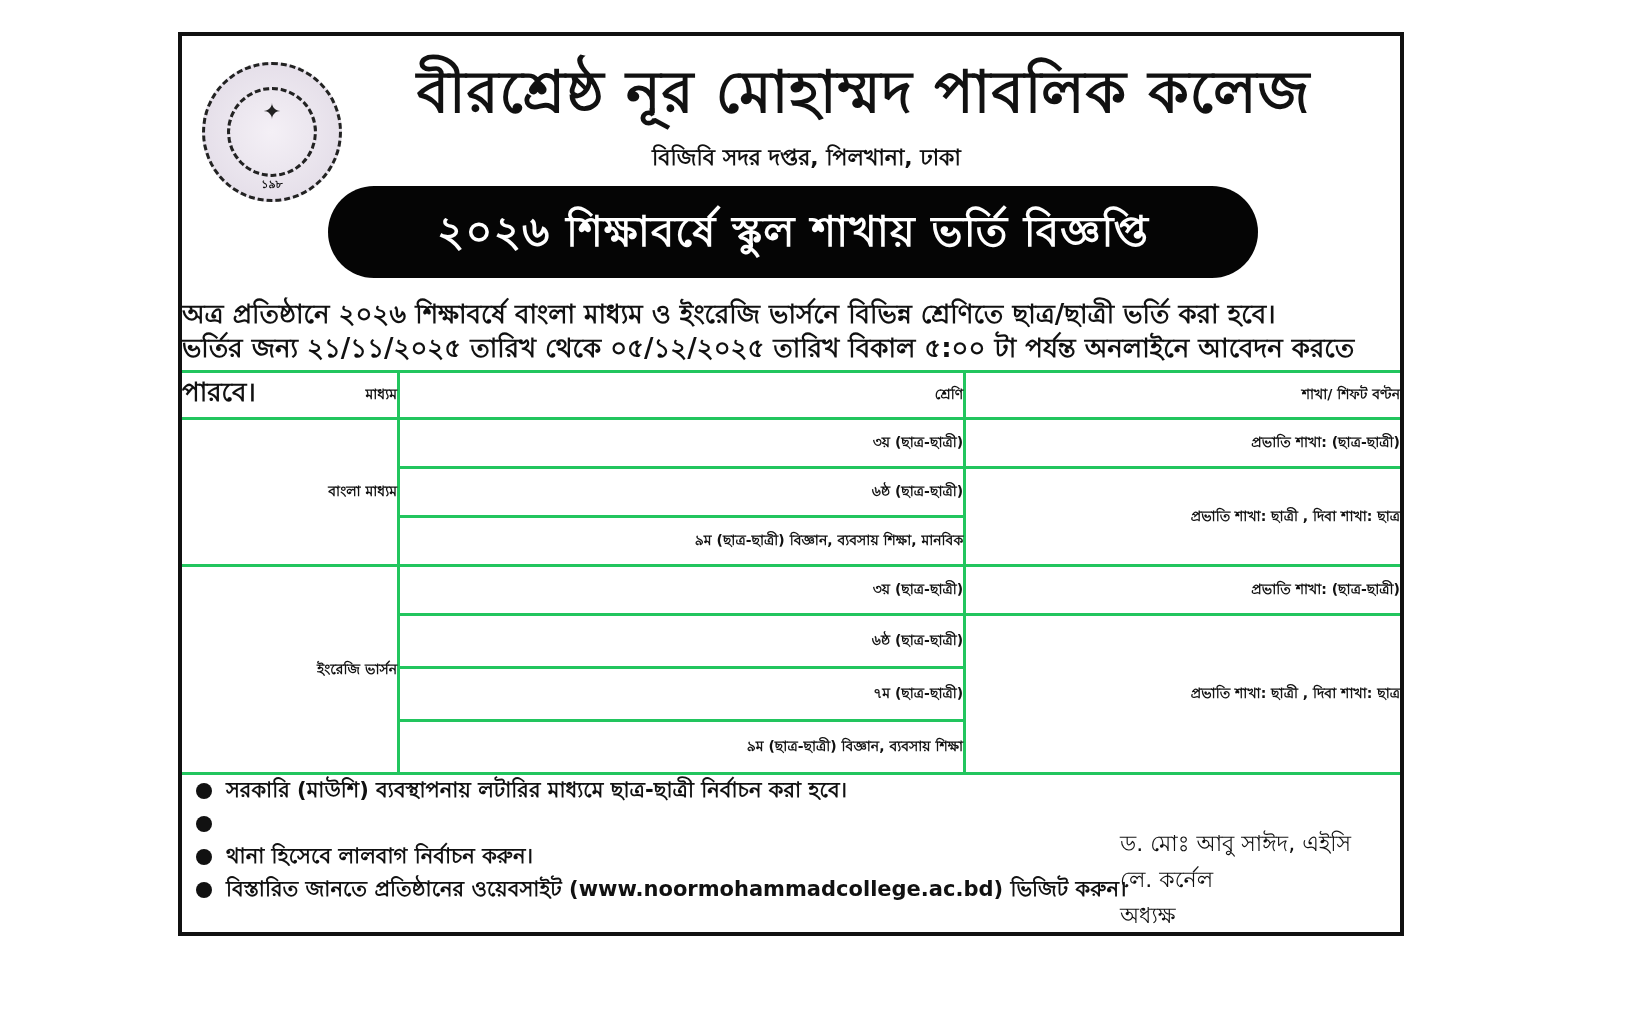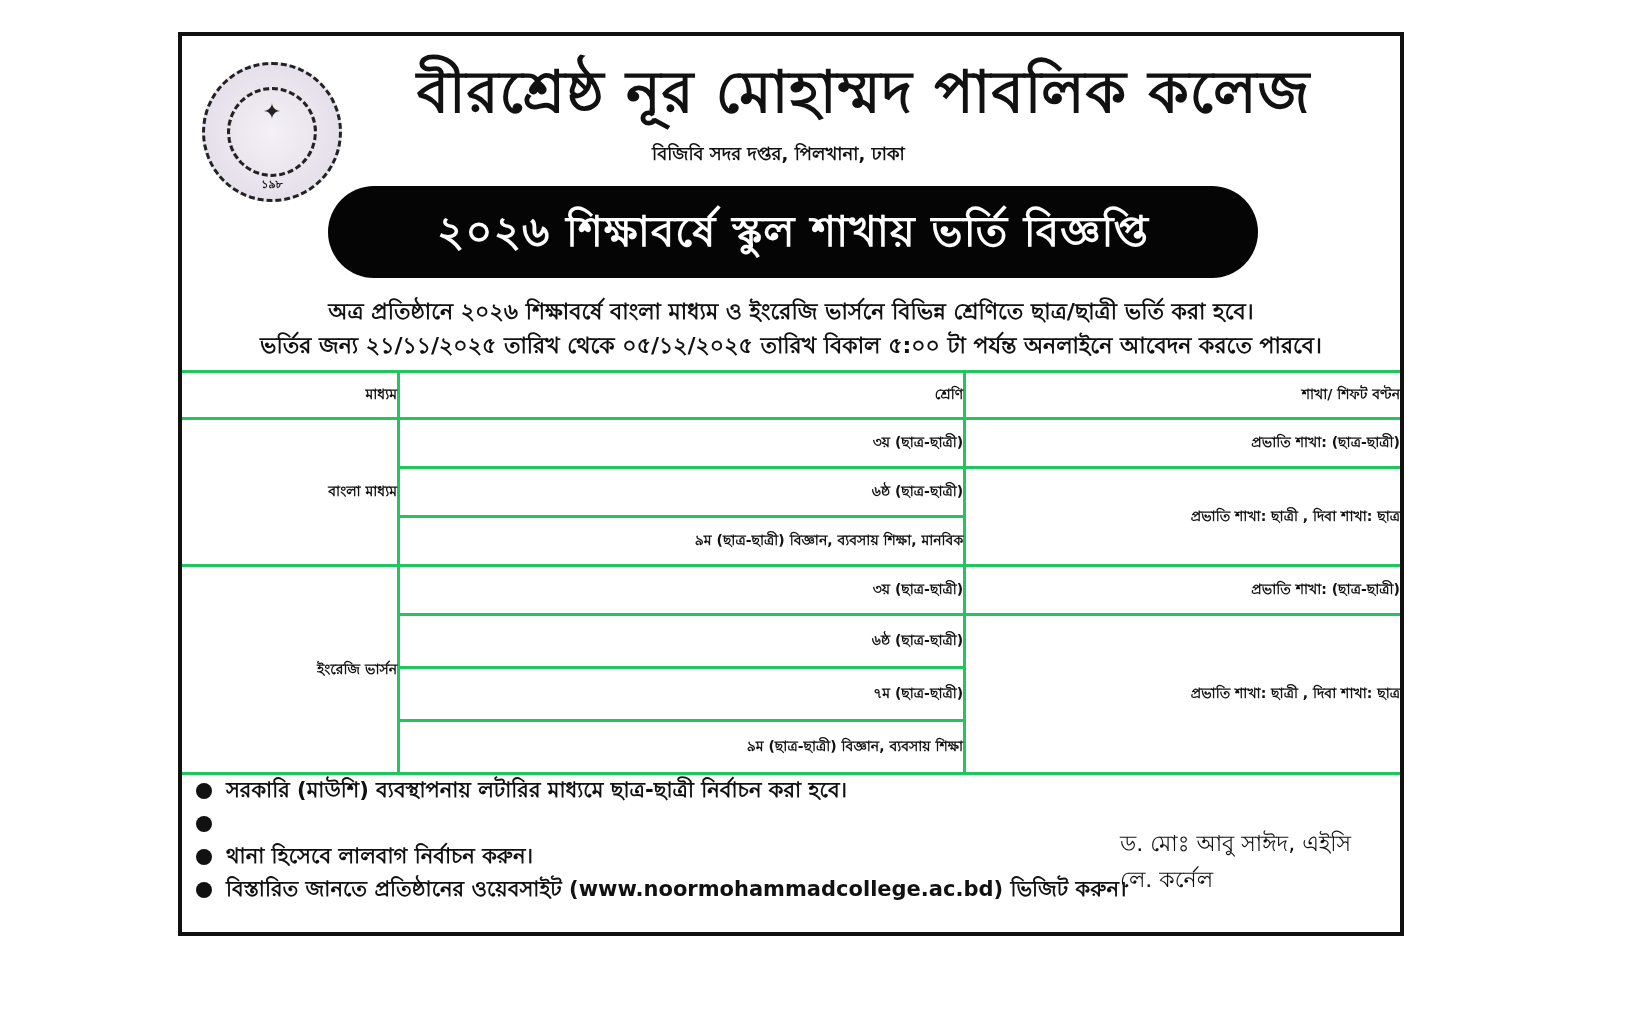--- a/index.html
+++ b/index.html
@@ -9,25 +9,25 @@
            border:4px solid #111; box-sizing:border-box; background:#fff; }
   .seal { position:absolute; left:20px; top:26px; width:140px; height:140px; border-radius:50%;
           border:3px dashed #222; box-sizing:border-box;
           background:radial-gradient(circle, #f4f0f6 0%, #e6e0ea 70%, #ffffff 100%); }
   .seal .inner { position:absolute; left:22px; top:22px; width:90px; height:90px; border-radius:50%;
                  border:3px dashed #222; box-sizing:border-box; }
   .seal .mark { position:absolute; left:0; right:0; top:34px; text-align:center; font-size:22px; font-weight:bold; color:#222; }
   .seal .foot { position:absolute; left:0; right:0; bottom:4px; text-align:center; font-size:11px; font-weight:bold; }
   .title { position:absolute; left:185px; right:40px; top:20px; text-align:center;
            font-size:58px; font-weight:bold; letter-spacing:1px; line-height:72px; }
-  .subtitle { position:absolute; left:470px; top:104px; font-size:18px; font-weight:bold; }
+  .subtitle { position:absolute; left:470px; top:104px; font-size:22px; font-weight:bold; }
   .banner { position:absolute; left:146px; top:150px; width:930px; height:92px; background:#050505;
             border-radius:46px; color:#fff; text-align:center; font-size:42px; font-weight:bold;
             line-height:92px; letter-spacing:1px; }
-  .intro { position:absolute; left:0; right:0; text-align:center; font-size:22px; font-weight:bold; }
+  .intro { position:absolute; left:0; right:0; text-align:left; font-size:26px; font-weight:bold; }
   .intro.l1 { top:258px; }
   .intro.l2 { top:292px; }
   table.grid { position:absolute; left:0; top:334px; width:1218px; border-collapse:collapse; }
   table.grid td, table.grid th { border:3px solid #22c55e; text-align:right; font-size:14px;
            font-weight:bold; padding:0; height:46px; }
   table.grid th { height:44px; }
   table.grid tr td:first-child, table.grid tr th:first-child { border-left:none; }
   table.grid tr td:last-child, table.grid tr th:last-child { border-right:none; }
   .col1 { width:216px; } .col2 { width:566px; } .col3 { width:436px; }
   .notes { position:absolute; left:14px; top:738px; }
@@ -102,14 +102,15 @@
     </div>
     <div class="note">
       <span class="bullet"></span>
       <span>বিস্তারিত জানতে প্রতিষ্ঠানের ওয়েবসাইট (www.noormohammadcollege.ac.bd) ভিজিট করুন।</span>
     </div>
   </div>
 
   <div class="sign">
     <div>ড. মোঃ আবু সাঈদ, এইসি</div>
     <div>লে. কর্নেল</div>
+    <div>অধ্যক্ষ</div>
   </div>
 </div>
 
 </body></html>

